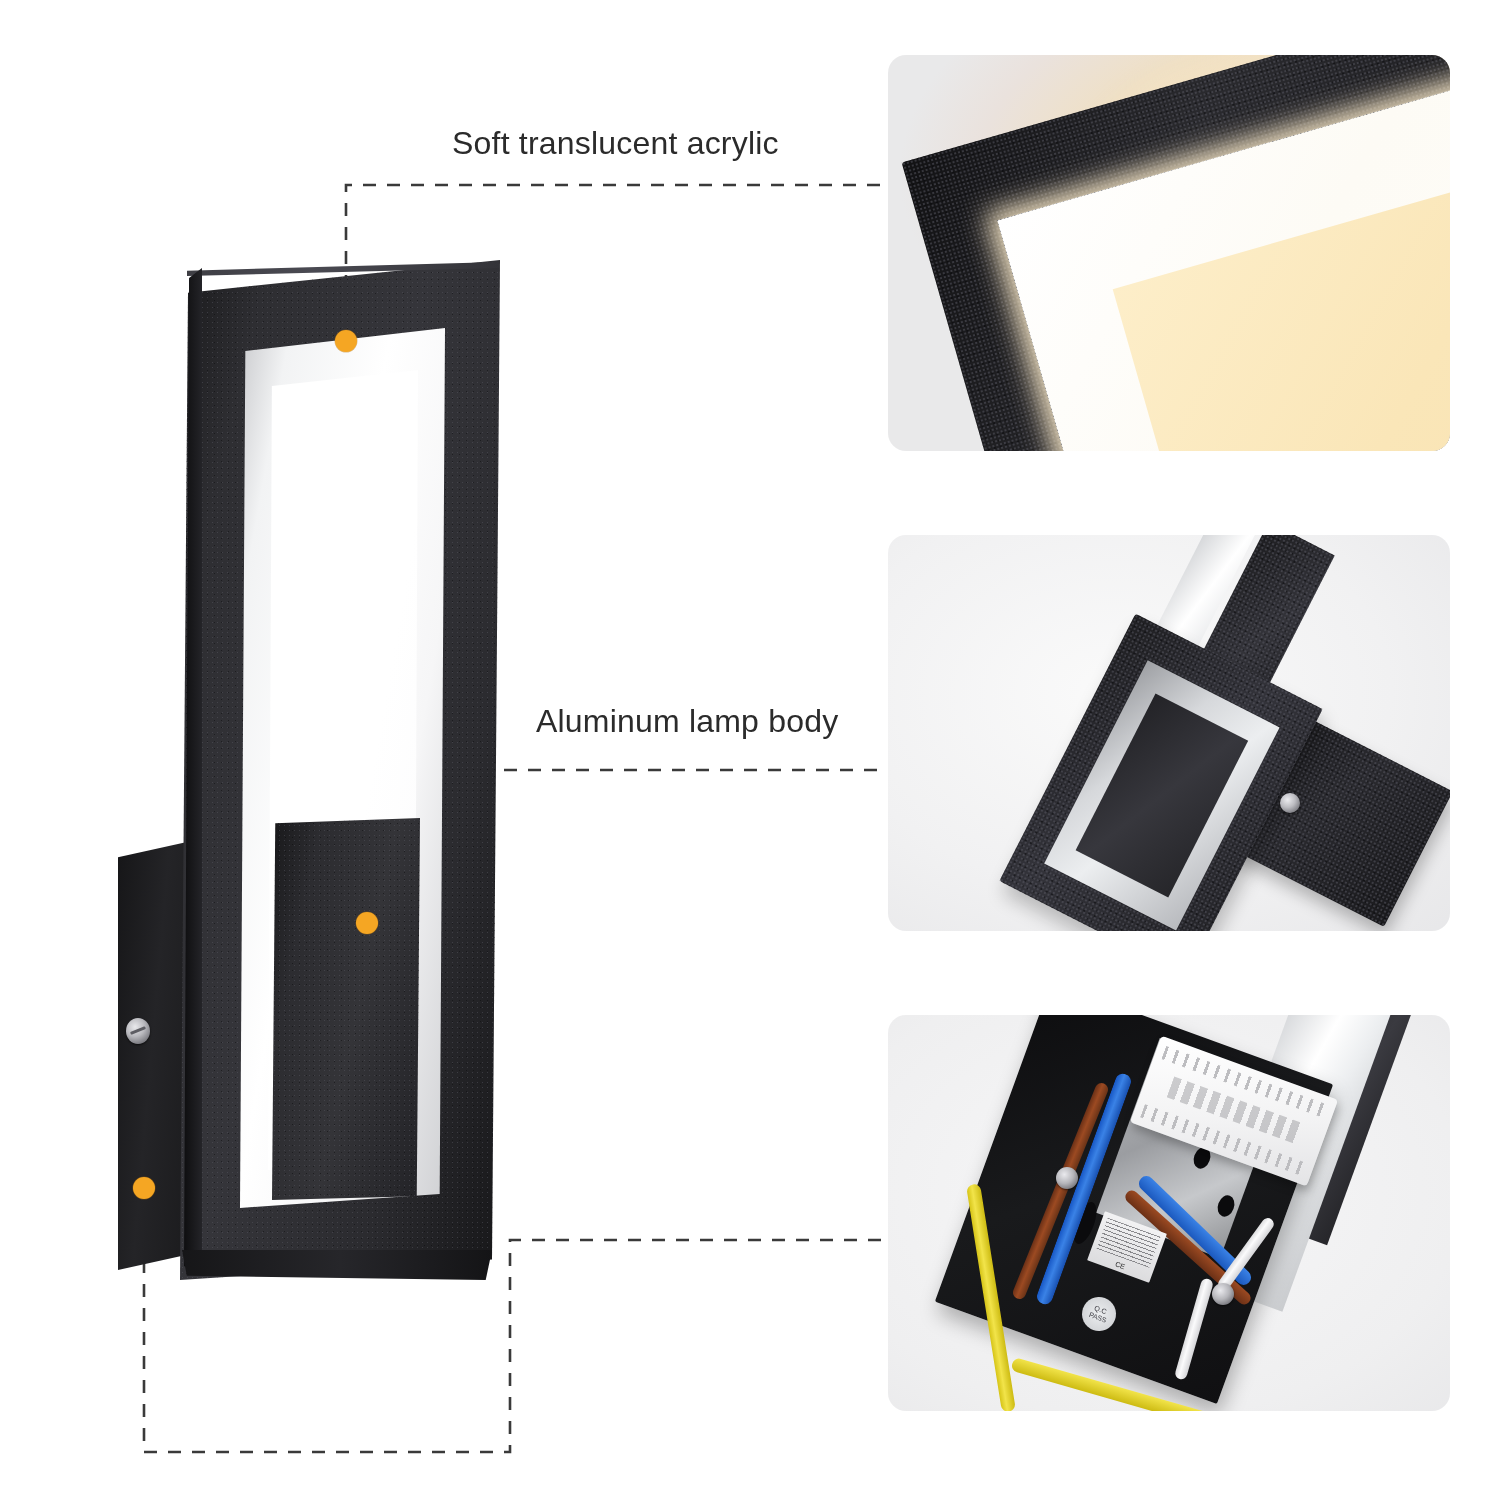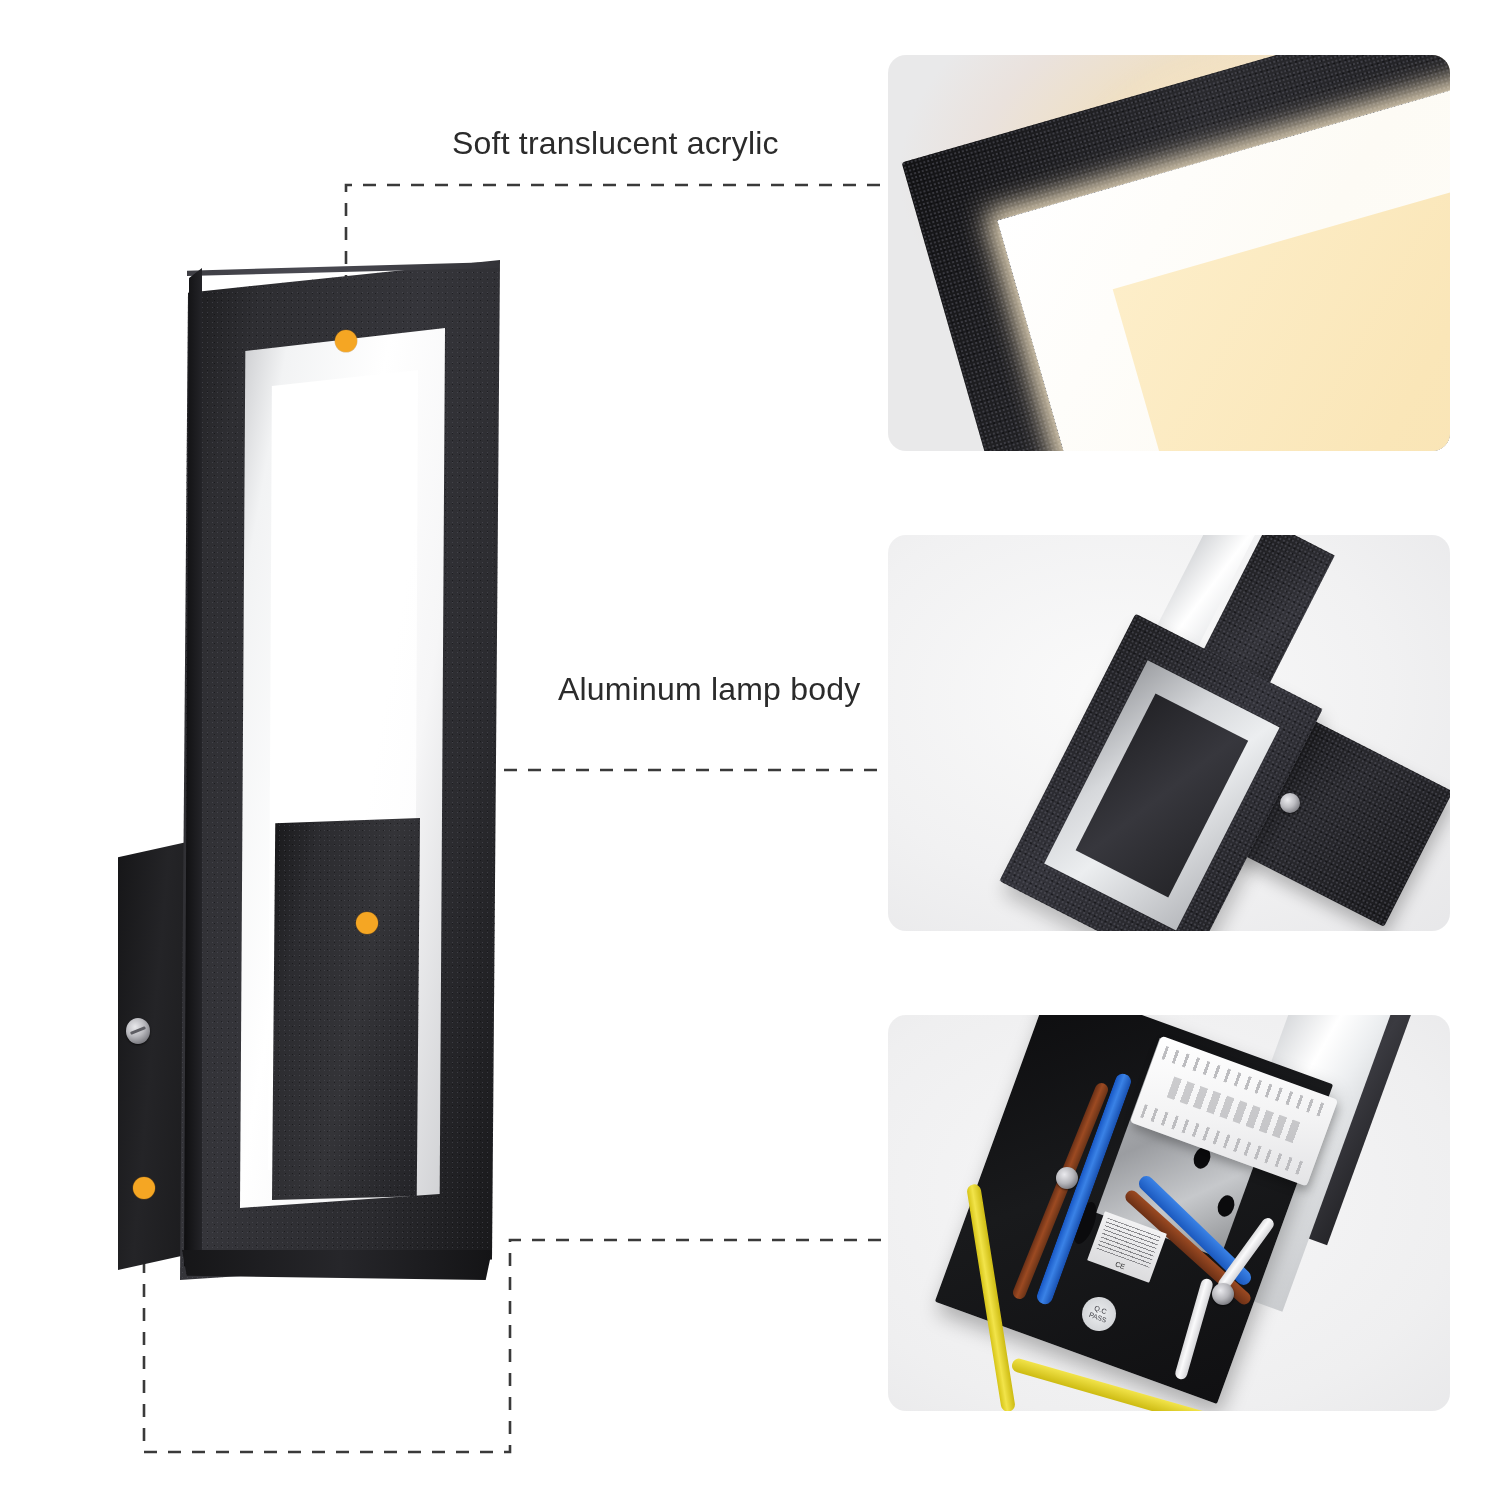--- a/index.html
+++ b/index.html
@@ -12,21 +12,21 @@
   .callout-label{
     position:absolute;
     color:#2b2b2b;
     font-size:32px;
     font-weight:400;
     letter-spacing:.2px;
     white-space:nowrap;
     font-family:"Liberation Sans", sans-serif;
   }
   #label-acrylic{ left:452px; top:125px; }
-  #label-body   { left:536px; top:671px;margin-left:22px; }
+  #label-body   { left:536px; top:703px; }
   #label-driver { left:597px; top:1183px; }
 
   
   #leaders{ position:absolute; left:0; top:0; width:1500px; height:1500px; pointer-events:none; }
 
   
   .hotspot{
     position:absolute;
     border-radius:50%;
     background:#f5a623;

